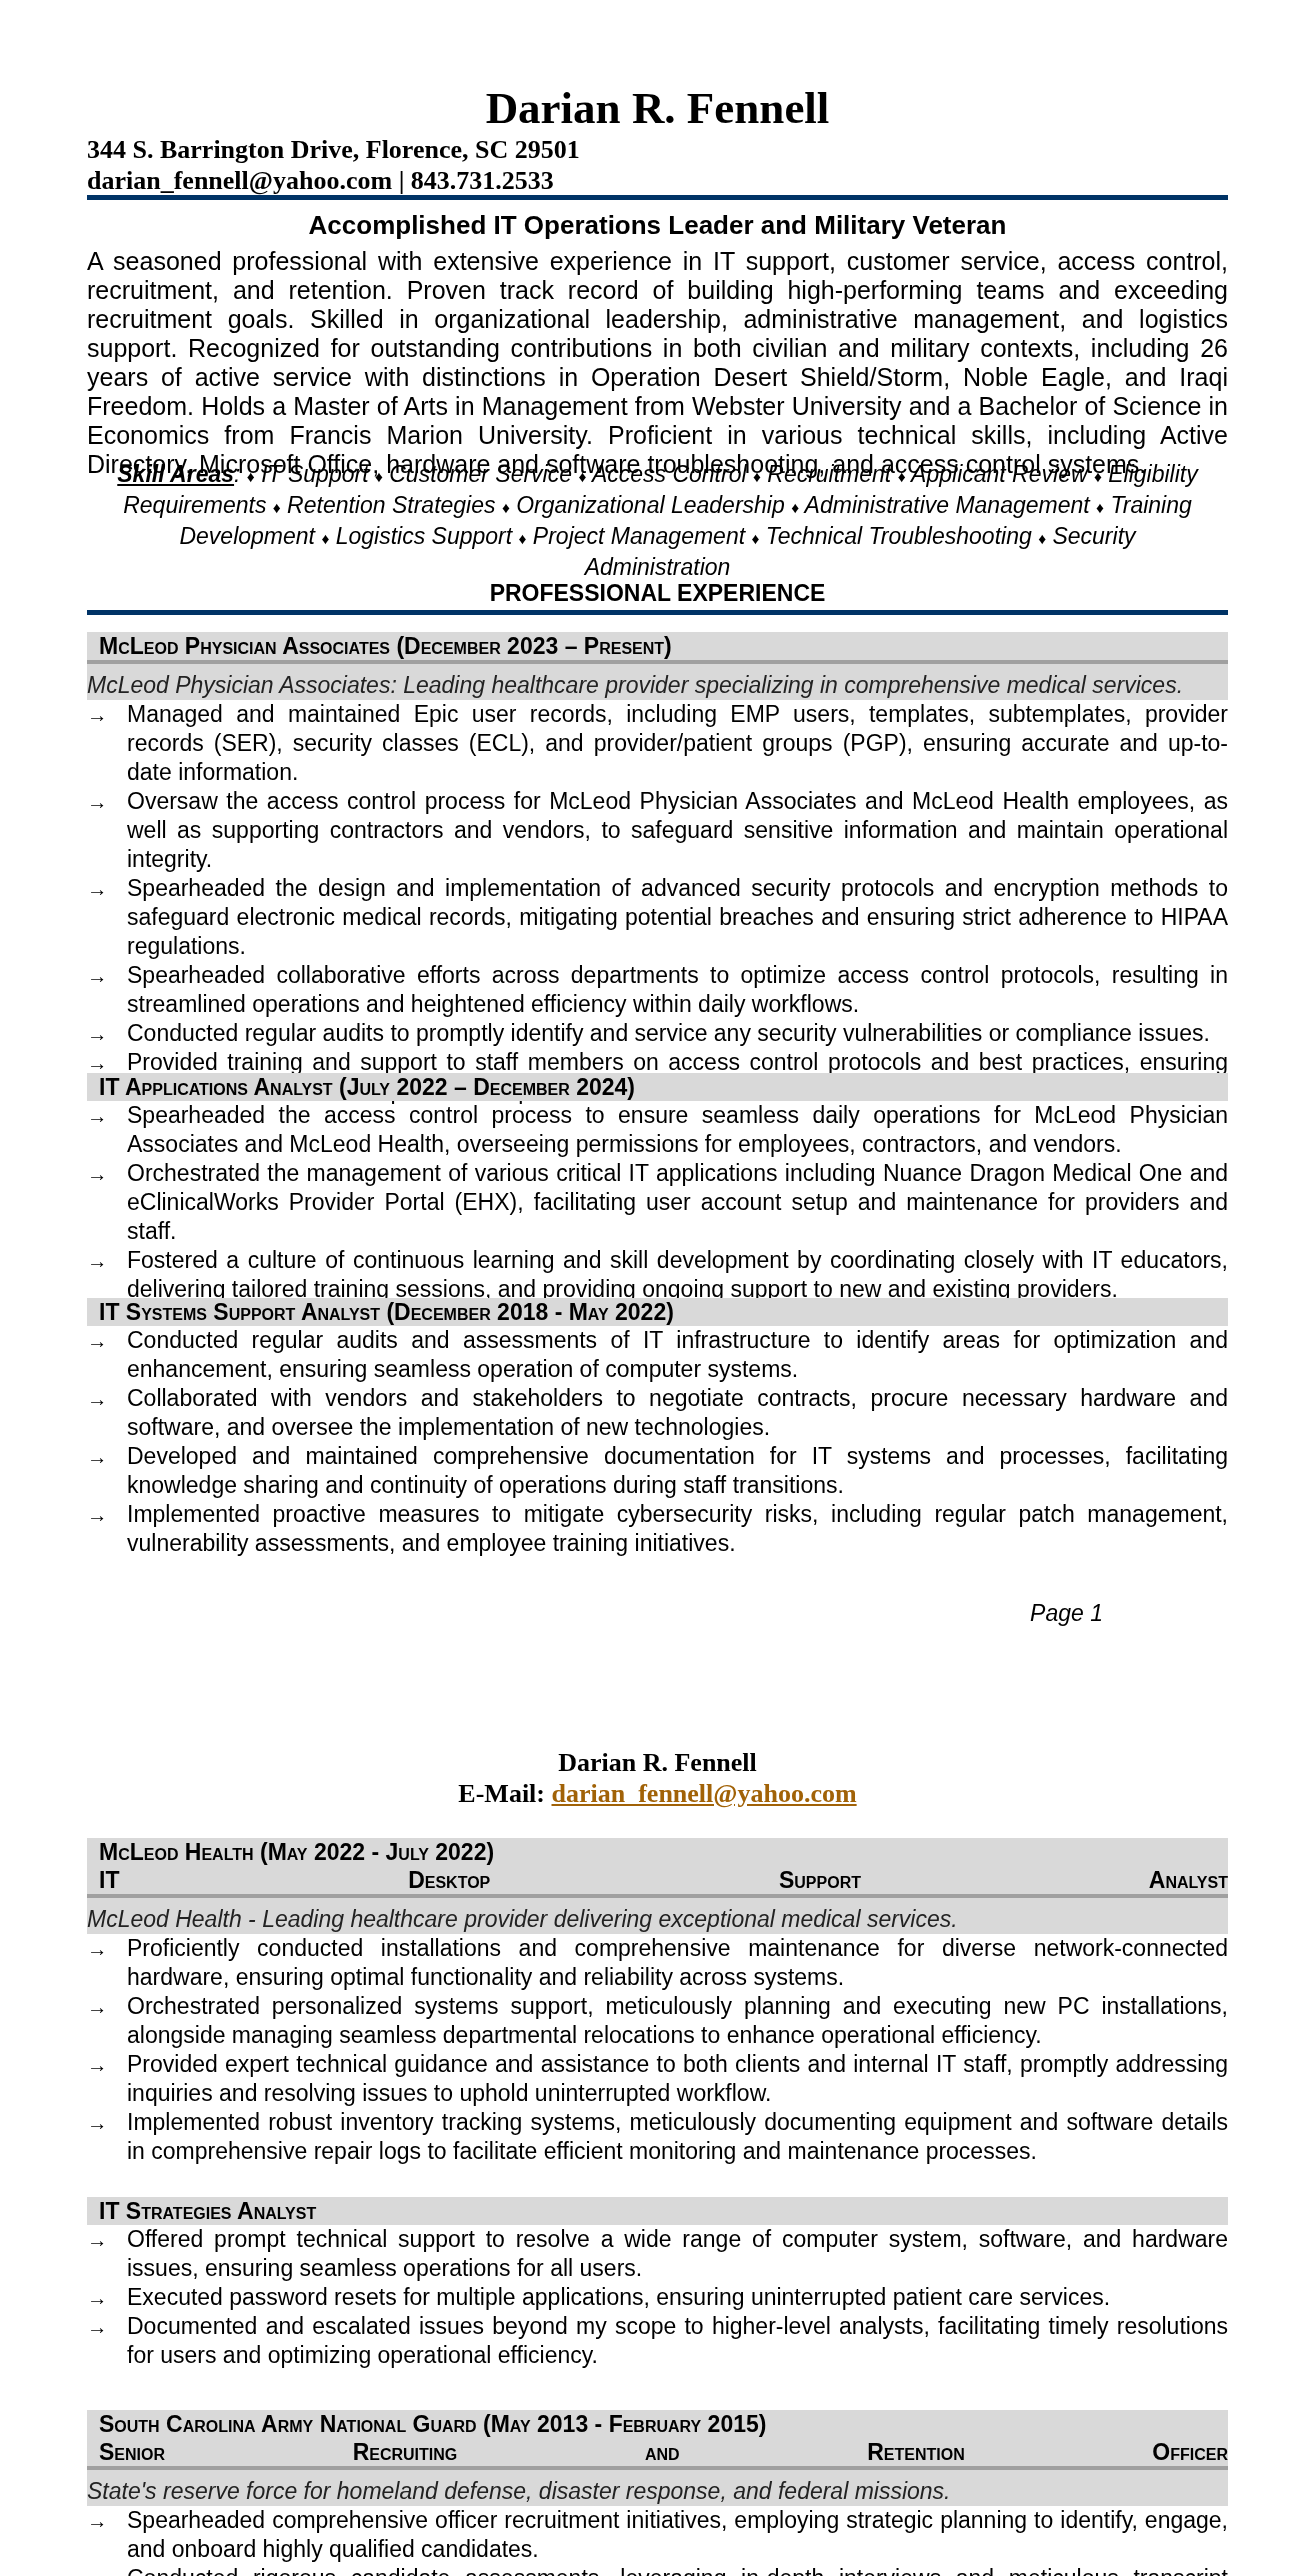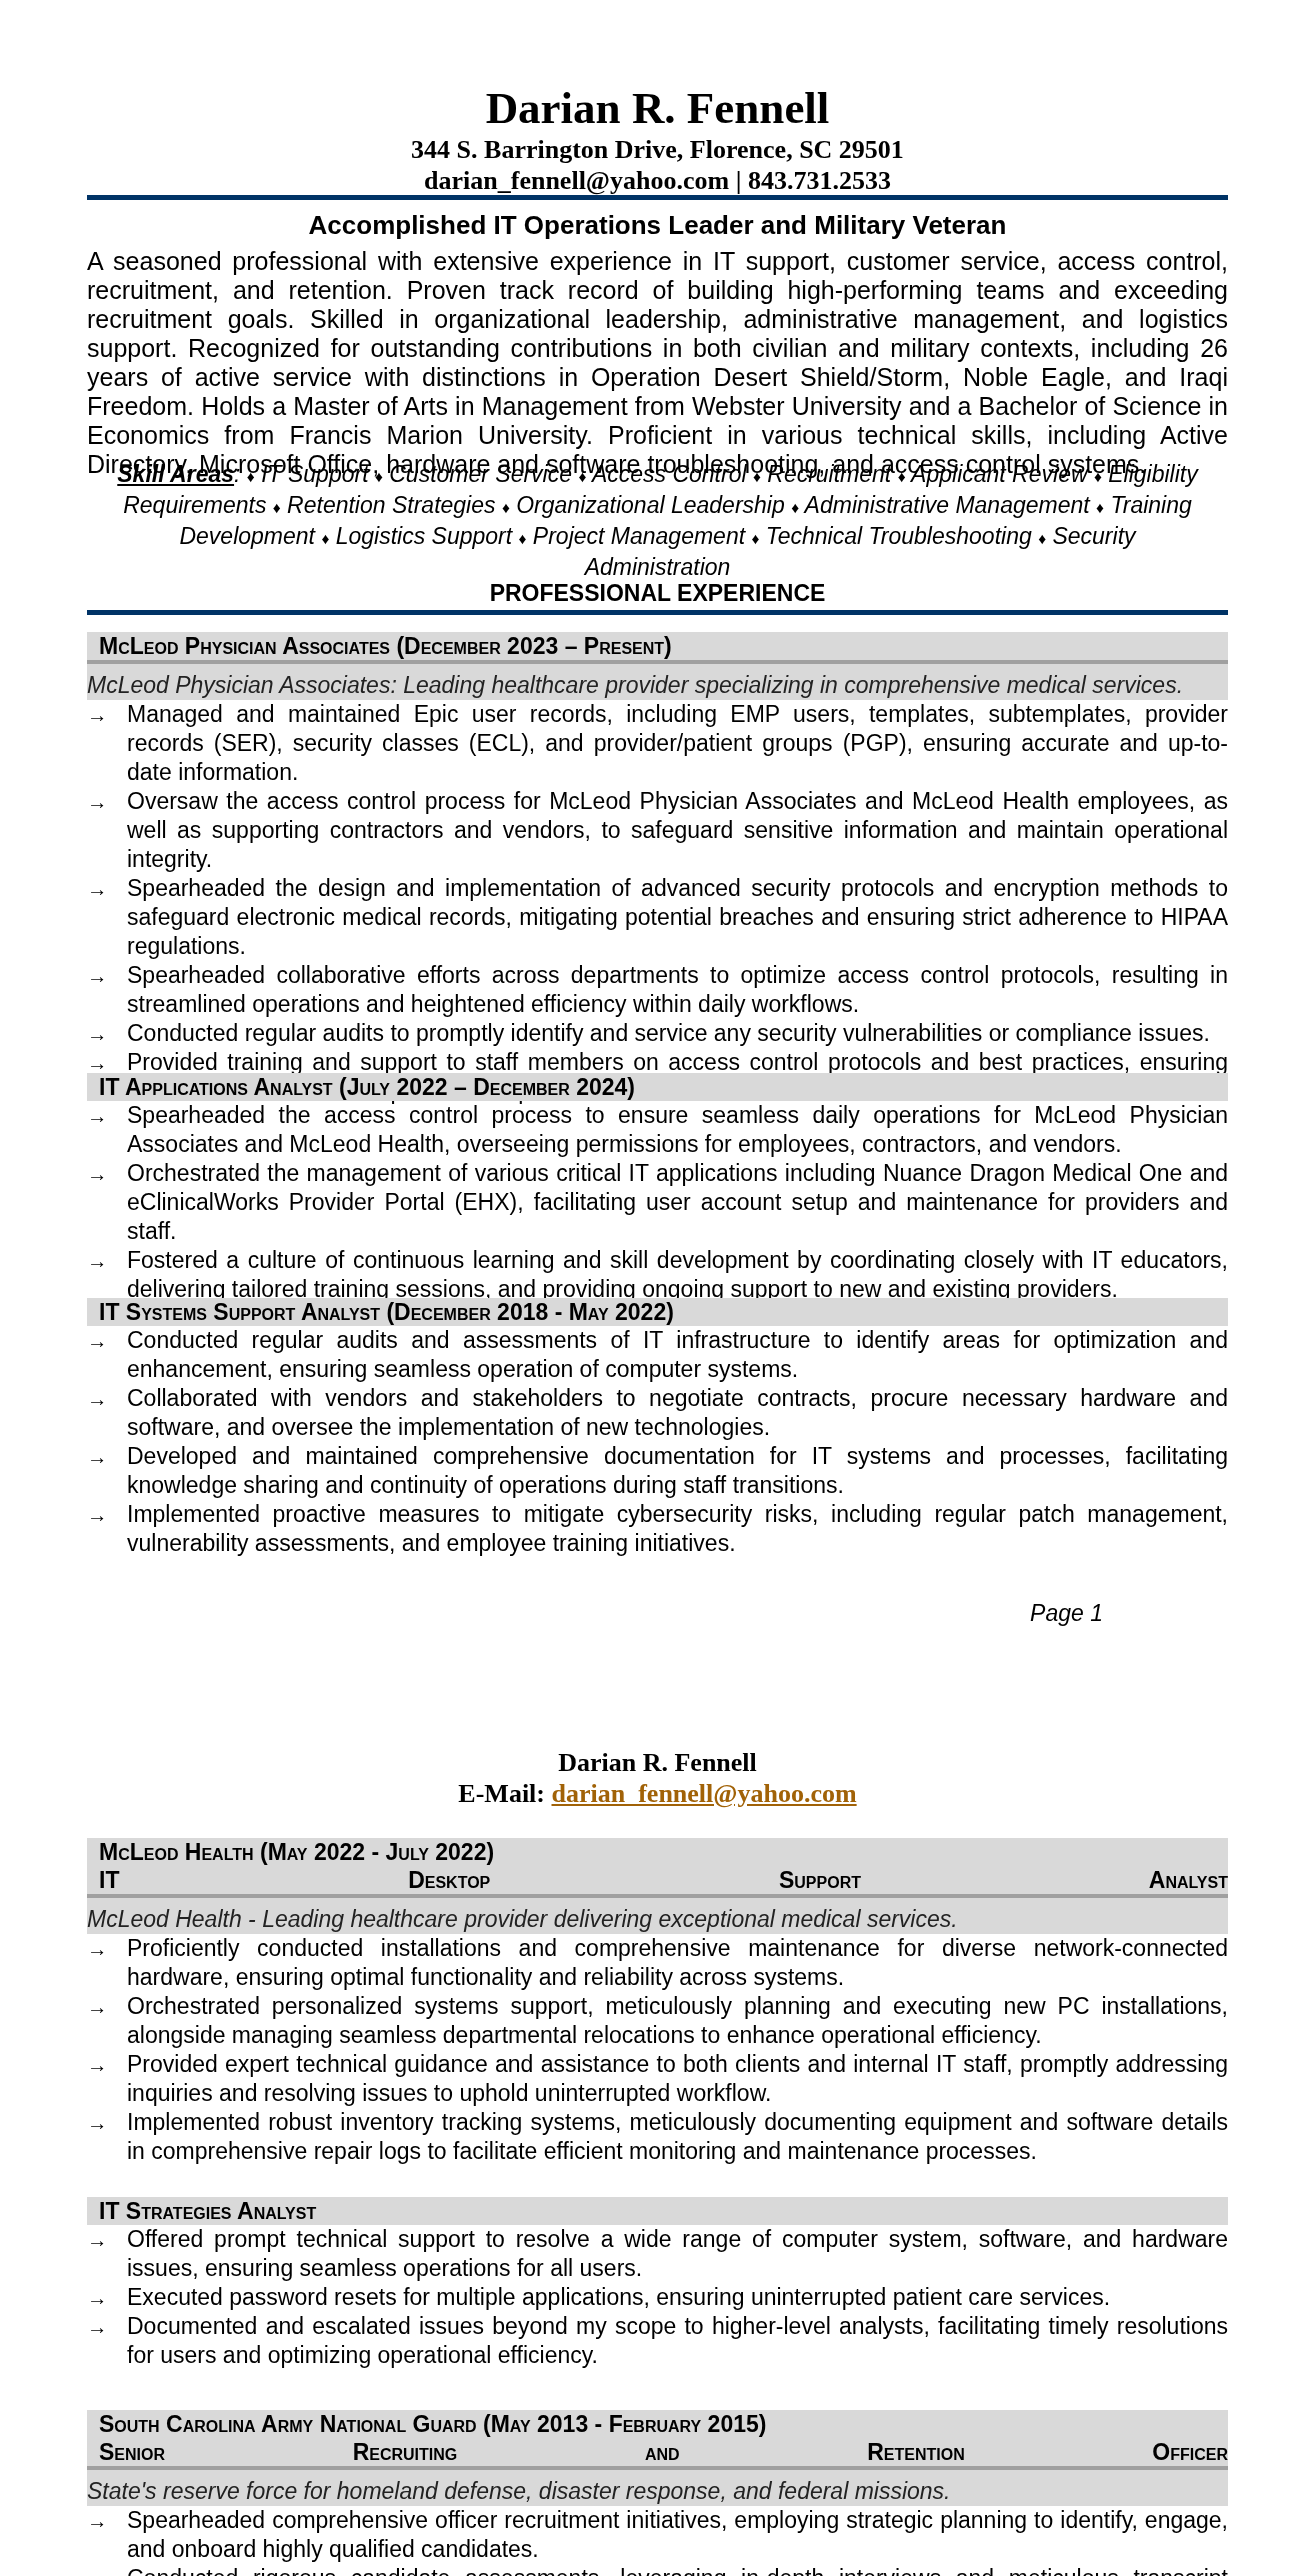--- a/index.html
+++ b/index.html
@@ -6,21 +6,21 @@
   body { width: 1314px; height: 3400px; position: relative; overflow: hidden; color: #000; }
   .page { position: absolute; left: 0; width: 1190px; height: 1700px; background: #fff; }
   .page1 { top: 0; }
   .page2 { top: 1700px; }
   .content { position: absolute; left: 87px; width: 1141px; }
   .serif { font-family: "Liberation Serif", "DejaVu Serif", serif; }
   .sans { font-family: "Liberation Sans", "DejaVu Sans", sans-serif; }
 
   
   .name { text-align: center; font-weight: bold; font-size: 45px; line-height: 52px; }
-  .contact { text-align: center; font-weight: bold; font-size: 26px; line-height: 31px; }
+  .contact { text-align: left; font-weight: bold; font-size: 26px; line-height: 31px; }
   .navy-rule { height: 4.6px; background: #003366; width: 100%; }
   .headline { text-align: center; font-weight: bold; font-size: 26px; line-height: 33px; }
   .summary { text-align: justify; font-size: 25px; line-height: 29px; }
   .skills { text-align: center; font-style: italic; font-size: 23px; line-height: 29px; }
   .skills .skill-label { font-weight: bold; text-decoration: underline; }
   .section-title { text-align: center; font-weight: bold; font-size: 23px; line-height: 29px; }
 
   
   .job-band { background: #d9d9d9; width: 100%; }
   .job-line { font-weight: bold; font-variant: small-caps; font-size: 23px; line-height: 28px; margin-left: 12px; }

